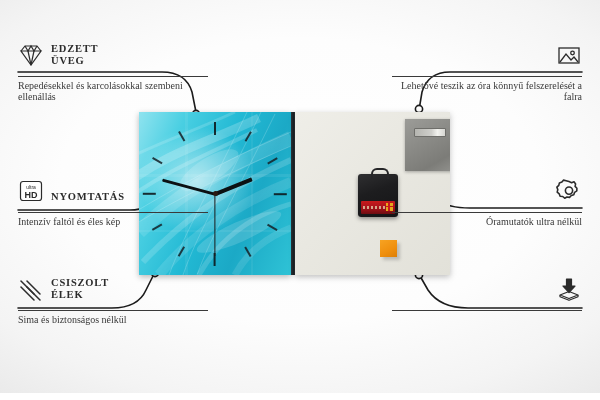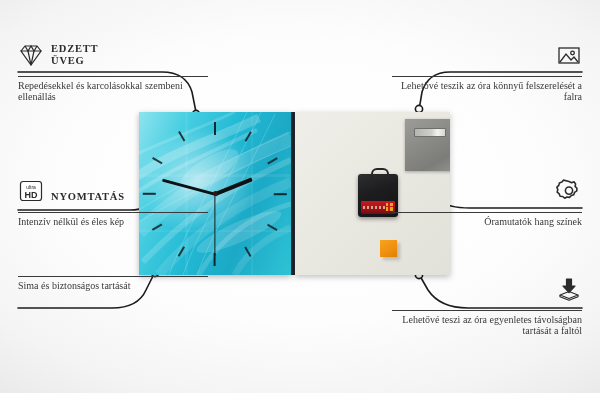--- a/index.html
+++ b/index.html
@@ -270,26 +270,40 @@
           <text x="13" y="10" text-anchor="middle" font-family="Liberation Sans, sans-serif" font-size="5" fill="#2b2b2b">ultra</text>
           <text x="13" y="18.5" text-anchor="middle" font-family="Liberation Sans, sans-serif" font-size="9" font-weight="bold" fill="#2b2b2b">HD</text>
         </svg>
       </span>
       <span class="feat-title">
         <br>
         <span>NYOMTATÁS</span>
       </span>
     </div>
     <div class="feat-rule"></div>
-    <div class="feat-desc">Intenzív nélkül és éles kép</div>
+    <div class="feat-desc">Intenzív faltól és éles kép</div>
   </div>
 
   <div class="feature left" style="left:18px;top:272px;">
-    <div class="feat-rule"></div>
-    <div class="feat-desc">Sima és biztonságos tartását</div>
+    <div class="feat-head">
+      <span class="icon-box">
+        <svg class="ico" width="26" height="24" viewBox="0 0 26 24" stroke="#2b2b2b" stroke-width="1.5" fill="none" stroke-linecap="round">
+          <path d="M3,4 L16,17"></path>
+          <path d="M3,10 L16,23"></path>
+          <path d="M9,4 L22,17"></path>
+          <path d="M9,10 L22,23"></path>
+        </svg>
+      </span>
+      <span class="feat-title">
+        <span>CSISZOLT</span><br>
+        <span>ÉLEK</span>
+      </span>
+    </div>
+    <div class="feat-rule"></div>
+    <div class="feat-desc">Sima és biztonságos nélkül</div>
   </div>
 
   <div class="feature right" style="left:392px;top:38px;">
     <div class="feat-head">
       <span class="icon-box">
         <svg class="ico" width="26" height="24" viewBox="0 0 26 24" stroke="#2b2b2b" stroke-width="1.3" fill="none">
           <rect x="3" y="5" width="20" height="15"></rect>
           <circle cx="16.5" cy="10" r="1.8"></circle>
           <path d="M4,19 L10,11 L15,17 L18,14 L22,19"></path>
         </svg>
@@ -302,30 +316,29 @@
   <div class="feature right" style="left:392px;top:174px;">
     <div class="feat-head">
       <span class="icon-box">
         <svg class="ico" width="26" height="24" viewBox="0 0 26 24" stroke="#2b2b2b" stroke-width="1.6" fill="none" stroke-linejoin="round">
           <path d="M13,2.6 l2.6,1.1 2.4,-0.9 1.6,2.1 -0.5,2.5 1.8,1.9 -0.1,2.6 -2.2,1.4 -0.8,2.5 -2.5,0.7 -1.8,1.9 -2.6,-0.4 -2.2,1.2 -2,-1.7 -2.6,-0.2 -0.9,-2.5 -2,-1.7 0.6,-2.5 -0.9,-2.4 1.9,-1.8 0.6,-2.5 2.5,-0.8 1.7,-2 2.5,0.6 Z"></path>
           <circle cx="13" cy="11.6" r="3.6"></circle>
         </svg>
       </span>
     </div>
     <div class="feat-rule"></div>
-    <div class="feat-desc">Óramutatók hang színek</div>
+    <div class="feat-desc">Óramutatók ultra nélkül</div>
   </div>
 
   <div class="feature right" style="left:392px;top:272px;">
     <div class="feat-head">
       <span class="icon-box">
         <svg class="ico" width="26" height="24" viewBox="0 0 26 24" stroke="#2b2b2b" stroke-width="1.2" fill="none" stroke-linejoin="round">
           <path d="M10.5,2 h5 v7 h3.5 l-6,6.5 l-6,-6.5 h3.5 Z" fill="#2b2b2b"></path>
           <path d="M13,14.5 L22,18 L13,21.5 L4,18 Z"></path>
           <path d="M4,18 v1.8 L13,23.3 L22,19.8 V18"></path>
         </svg>
       </span>
     </div>
     <div class="feat-rule"></div>
-    <div class="feat-desc">Lehetővé teszi az óra egyenletes távolságban tartását a faltól</div>
   </div>
 
 </div>
 
 </body></html>

